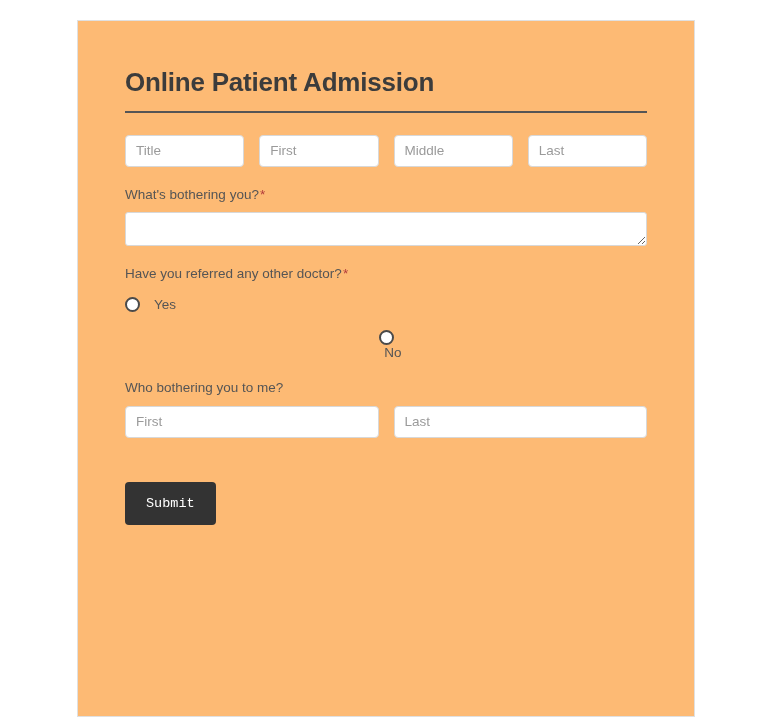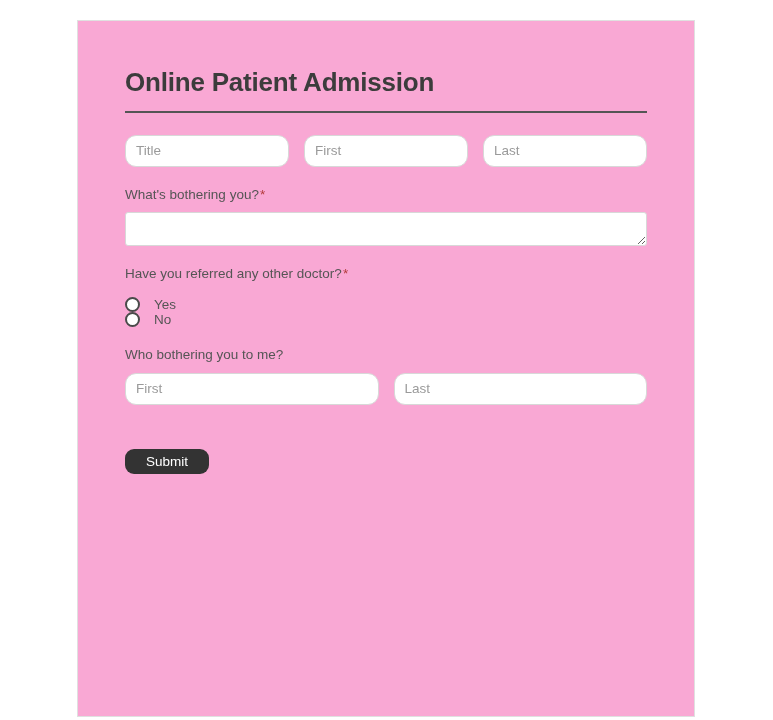--- a/index.html
+++ b/index.html
@@ -13,21 +13,21 @@
     font-family: "Liberation Sans", sans-serif;
     overflow: hidden;
   }
 
   .form-card {
     position: absolute;
     left: 77px;
     top: 20px;
     width: 618px;
     height: 697px;
-    background: #f9a8d4;
+    background: #fdba74;
     border: 1px solid #e0e0e0;
     box-sizing: border-box;
   }
 
   .form-inner {
     padding: 47px 47px 0 47px;
   }
 
   .form-title {
     font-size: 26px;
@@ -65,21 +65,21 @@
 
   .input-row {
     display: flex;
     gap: 15px;
   }
 
   .text-input {
     box-sizing: border-box;
     height: 32px;
     border: 1px solid #d8d8d8;
-    border-radius: 11px;
+    border-radius: 4px;
     background: #ffffff;
     font-family: "Liberation Sans", sans-serif;
     font-size: 13.5px;
     color: #444444;
     padding: 0 10px;
     outline: none;
   }
   .text-input::placeholder {
     color: #9a9a9a;
     opacity: 1;
@@ -103,22 +103,23 @@
     outline: none;
     resize: vertical;
     display: block;
   }
 
   .radio-group { margin-top: 14px; }
 
   .radio-row {
     display: flex;
     align-items: center;
-  }
-  .radio-row:last-child { margin-bottom: 0; }
+    margin-bottom: 18px;
+  }
+  .radio-row:last-child { margin-bottom: 0; flex-direction: column; }
 
   .radio-mark {
     width: 15px;
     height: 15px;
     border: 2px solid #4a4a4a;
     border-radius: 50%;
     box-sizing: border-box;
     background: #ffffff;
     flex: 0 0 auto;
   }
@@ -127,41 +128,42 @@
     font-size: 13.5px;
     color: #555555;
     margin-left: 14px;
   }
 
   .submit-btn {
     margin-top: 25px;
     background: #333333;
     color: #ffffff;
     border: none;
-    border-radius: 9px;
-    font-family: Liberation Sans, sans-serif;
-    font-size: 13.5px;
-    padding: 6px 21px;
+    border-radius: 4px;
+    font-family: Liberation Mono, monospace;
+    font-size: 13.5px;
+    padding: 15px 21px;
     cursor: pointer;
     line-height: 1;
   }
 </style>
 </head>
 <body>
 
 <div class="form-card">
   <div class="form-inner">
 
     <h1 class="form-title">Online Patient Admission</h1>
     <div class="title-rule"></div>
 
     <div class="field-block">
       <div class="input-row">
         <input class="text-input name-part" type="text" placeholder="Title" style="">
         <input class="text-input name-part" type="text" placeholder="First" style="">
+        <input class="text-input name-part" type="text" placeholder="Middle" style="">
         <input class="text-input name-part" type="text" placeholder="Last" style="">
       </div>
     </div>
 
 
     <div class="field-block">
       <div class="field-label">
         <span>What's bothering you?</span><span class="req-star">*</span>
       </div>
       <textarea class="text-area" placeholder="" style=""></textarea>

